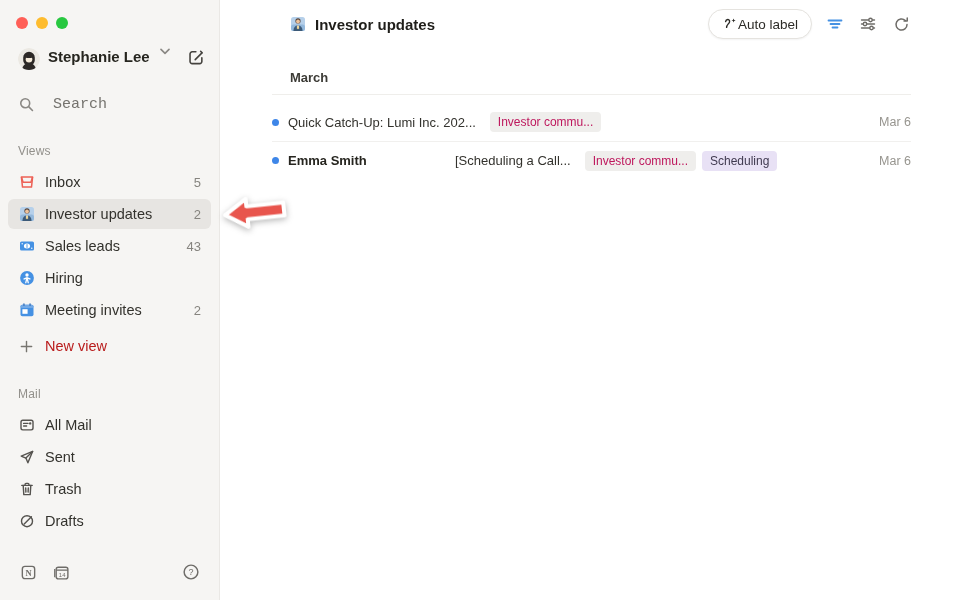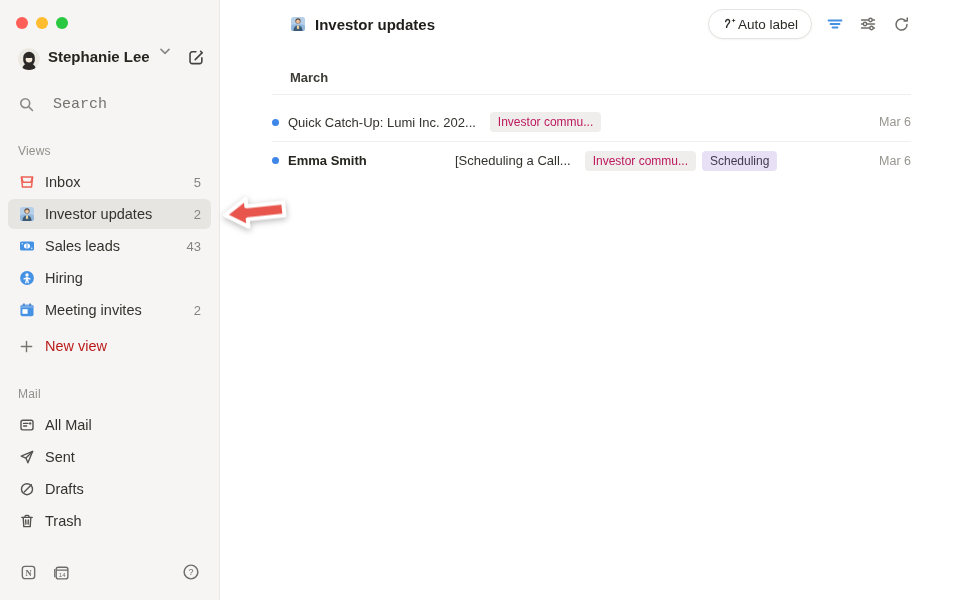--- a/index.html
+++ b/index.html
@@ -241,38 +241,38 @@
         <svg width="16" height="16" viewBox="0 0 16 16" fill="none" stroke="#55534f" stroke-width="1.4" stroke-linecap="round" stroke-linejoin="round">
           <path d="M13.6 2.4 L2.2 7.1 L6.9 9.1 L8.9 13.8 Z"></path>
           <path d="M6.9 9.1 L13.6 2.4"></path>
         </svg>
       </span>
       <span class="nav-label">Sent</span>
     </div>
 
     <div class="nav-item">
       <span class="nav-icon">
-        <svg width="16" height="16" viewBox="0 0 16 16" fill="none" stroke="#55534f" stroke-width="1.4" stroke-linecap="round">
-          <circle cx="8" cy="8.2" r="5.5"></circle>
-          <path d="M5.2 11 L12.4 3.8"></path>
-        </svg>
-      </span>
-      <span class="nav-label">Drafts</span>
-    </div>
-
-    <div class="nav-item">
-      <span class="nav-icon">
         <svg width="16" height="16" viewBox="0 0 16 16" fill="none" stroke="#55534f" stroke-width="1.4" stroke-linecap="round" stroke-linejoin="round">
           <path d="M2.8 4.4 h10.4"></path>
           <path d="M6.1 4.4 V3.3 a0.9 0.9 0 0 1 .9 -.9 h2 a0.9 0.9 0 0 1 .9 .9 v1.1"></path>
           <path d="M4.2 4.4 l.6 9.2 h6.4 l.6 -9.2"></path>
           <path d="M6.7 6.9 l.2 4.2 M9.3 6.9 l-.2 4.2"></path>
         </svg>
       </span>
       <span class="nav-label">Trash</span>
+    </div>
+
+    <div class="nav-item">
+      <span class="nav-icon">
+        <svg width="16" height="16" viewBox="0 0 16 16" fill="none" stroke="#55534f" stroke-width="1.4" stroke-linecap="round">
+          <circle cx="8" cy="8.2" r="5.5"></circle>
+          <path d="M5.2 11 L12.4 3.8"></path>
+        </svg>
+      </span>
+      <span class="nav-label">Drafts</span>
     </div>
   </div>
 
   <div class="bottom-bar">
     <span class="icon-btn">
       <svg width="17" height="17" viewBox="0 0 16 16" fill="none" stroke="#6e6c68" stroke-width="1.3">
         <rect x="2.2" y="2.2" width="11.6" height="11.6" rx="2.4"></rect>
         <text x="8" y="11.3" text-anchor="middle" font-size="8" font-weight="bold" fill="#6e6c68" stroke="none" font-family="'Liberation Serif',serif">N</text>
       </svg>
     </span>

